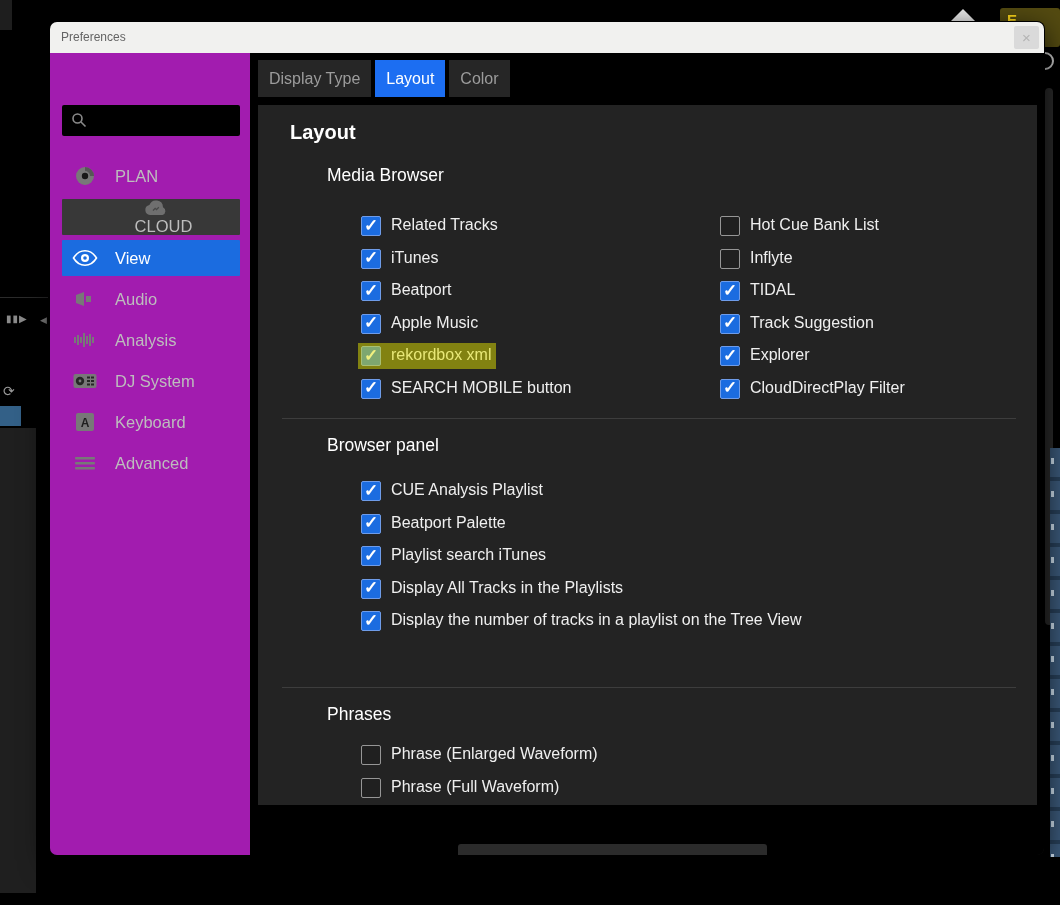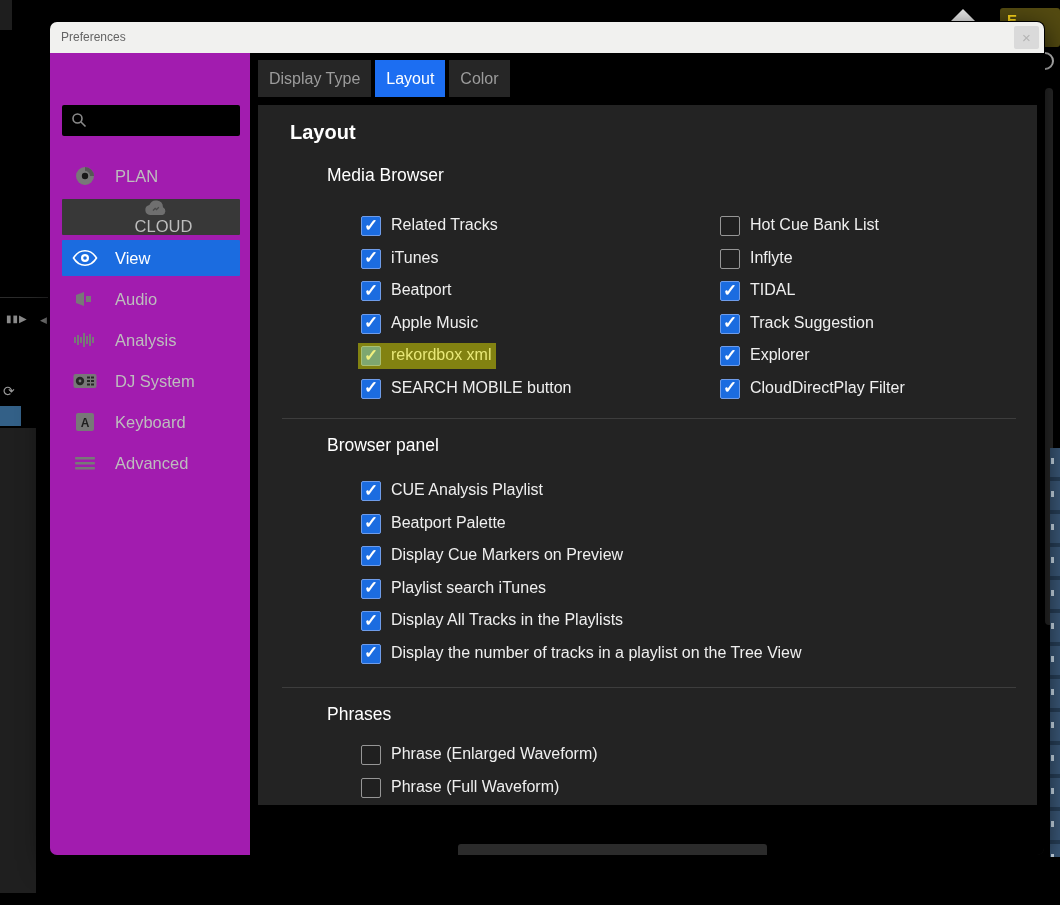--- a/index.html
+++ b/index.html
@@ -320,26 +320,20 @@
             </div>
             <div class="cb-row">
               <span class="row-inner">
                 <span class="checkbox checked"></span>
                 <span class="cb-label">Beatport Palette</span>
               </span>
             </div>
             <div class="cb-row">
               <span class="row-inner">
                 <span class="checkbox checked"></span>
-                <span class="cb-label">Display Cue Markers on Preview</span>
-              </span>
-            </div>
-            <div class="cb-row">
-              <span class="row-inner">
-                <span class="checkbox checked"></span>
                 <span class="cb-label">Playlist search iTunes</span>
               </span>
             </div>
             <div class="cb-row">
               <span class="row-inner">
                 <span class="checkbox checked"></span>
                 <span class="cb-label">Display All Tracks in the Playlists</span>
               </span>
             </div>
             <div class="cb-row">

